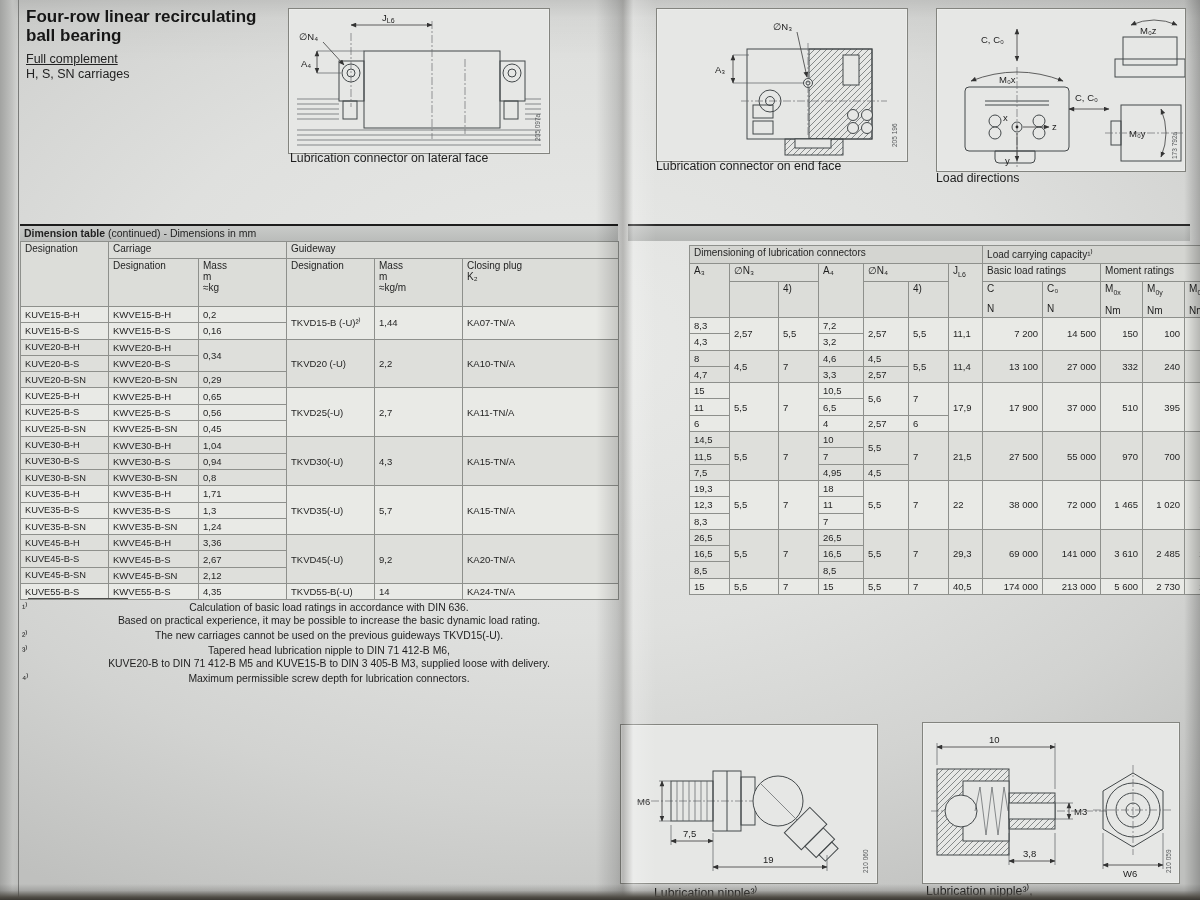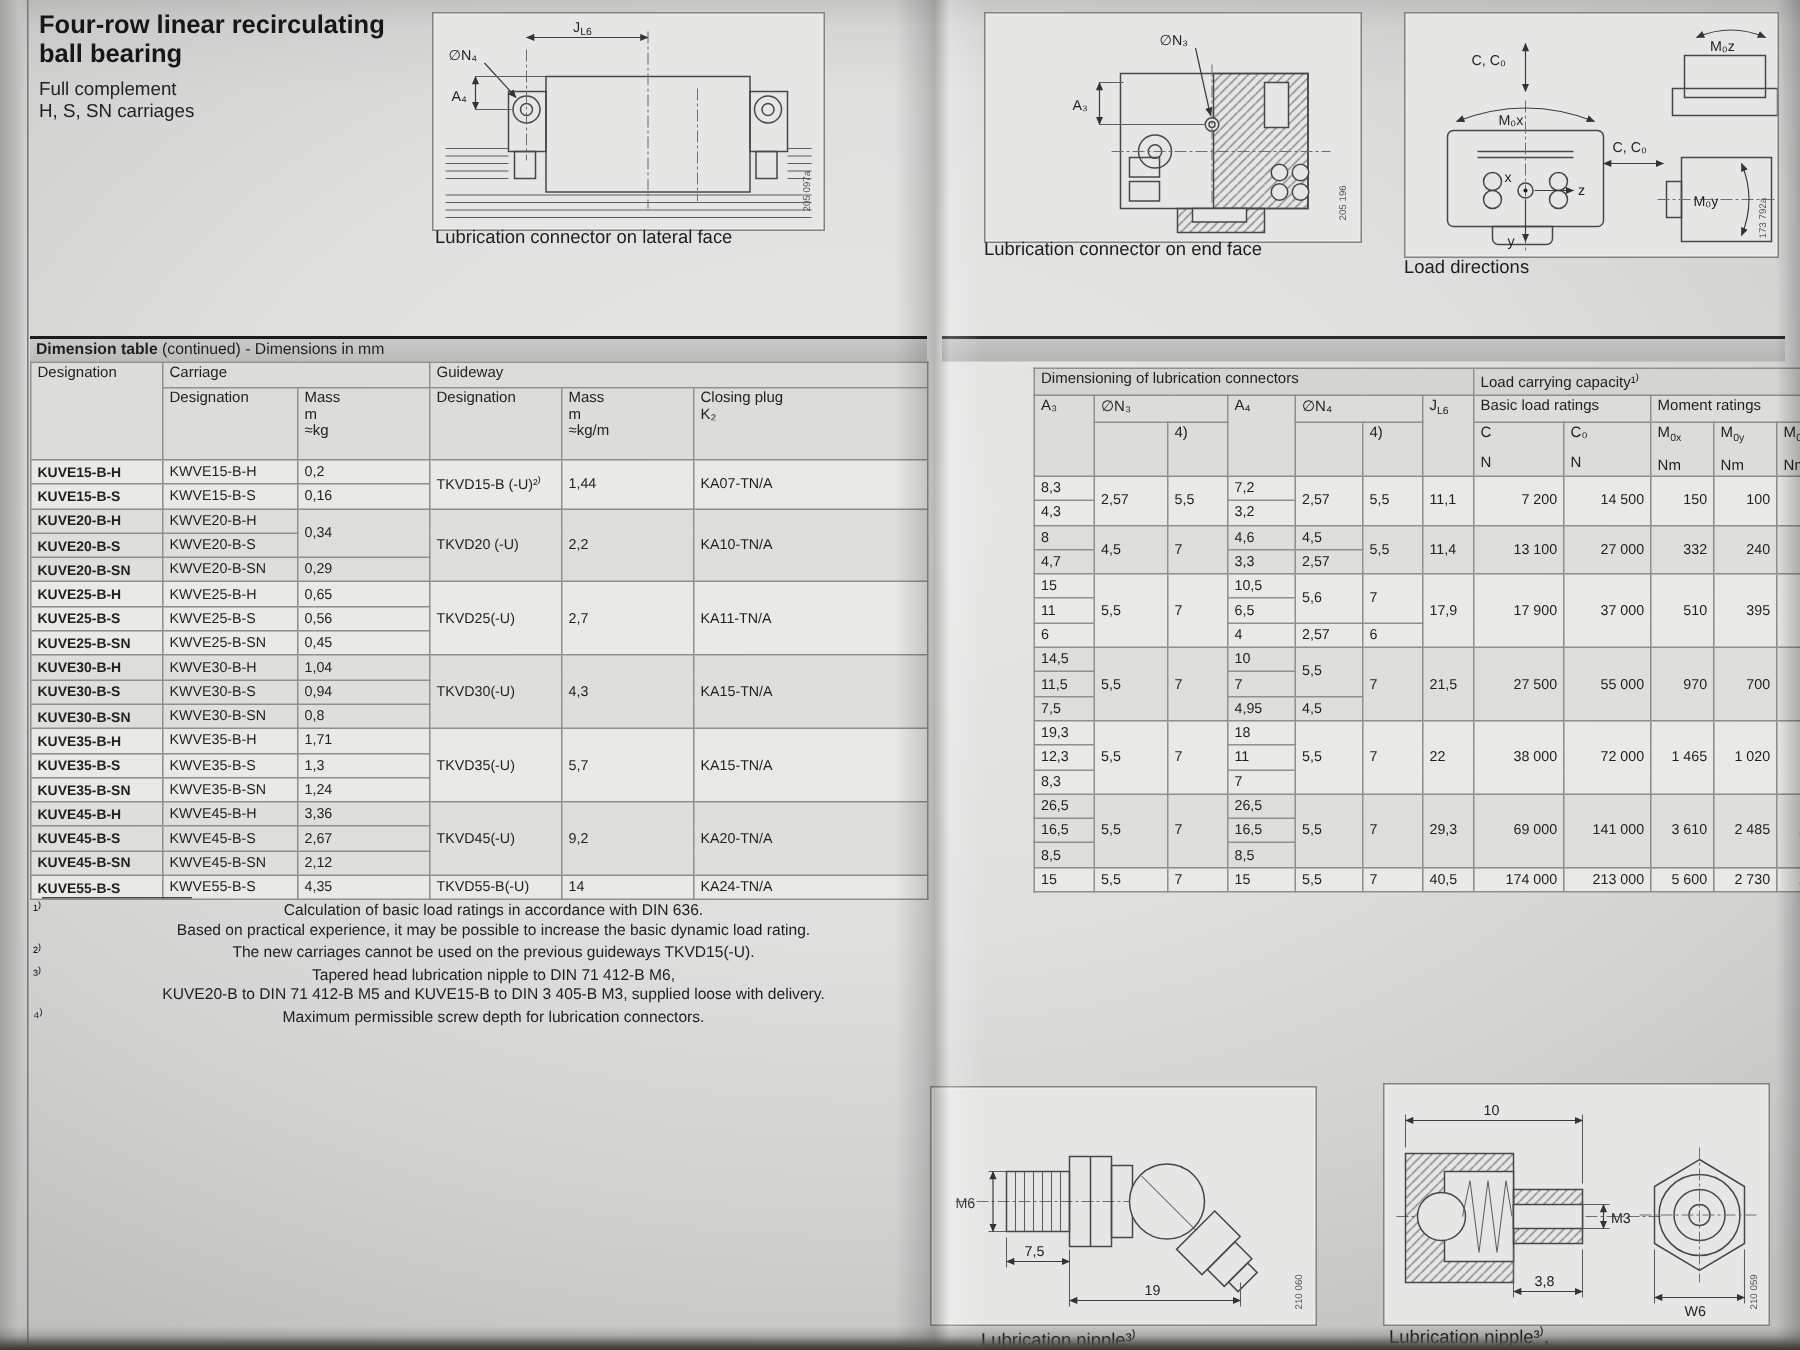--- a/index.html
+++ b/index.html
@@ -13,21 +13,21 @@
   .overlay{position:absolute;pointer-events:none;z-index:60;}
   .edge-left{left:0;top:0;width:18px;height:100%;background:linear-gradient(90deg,#a2a3a1 0%,#c2c3c1 70%,rgba(0,0,0,0) 100%);border-right:1px solid rgba(90,90,88,0.55);}
   .gutter{left:596px;top:0;width:60px;height:100%;background:linear-gradient(90deg,rgba(0,0,0,0) 0%,rgba(0,0,0,0.14) 35%,rgba(60,58,55,0.28) 45%,rgba(255,255,255,0.22) 62%,rgba(0,0,0,0) 100%);}
   .edge-right{right:0;top:0;width:16px;height:100%;background:linear-gradient(90deg,rgba(0,0,0,0) 0%,rgba(0,0,0,0.22) 100%);}
   .edge-bottom{left:0;top:884px;width:100%;height:16px;background:linear-gradient(180deg,rgba(0,0,0,0) 0%,rgba(40,38,34,0.18) 40%,#514e47 82%,#3b3934 100%);}
 
   
   .title{position:absolute;left:26px;top:7px;width:260px;}
   .t1{font-size:17px;font-weight:bold;line-height:19px;color:#161616;}
   .t2{font-size:12.5px;line-height:15px;color:#222;}
-  .t2.first{margin-top:7px;}
+  .t2.first{margin-top:7px;text-decoration:underline;}
 
   
   .figpanel{position:absolute;background:#e6e7e5;border:1px solid #83847f;box-shadow:0 0 0 1px rgba(255,255,255,0.25) inset;}
   .figcaption{position:absolute;font-size:12.3px;color:#1d1d1d;white-space:nowrap;}
   svg{display:block;}
   .ln{stroke:#43484a;stroke-width:1;fill:none;}
   .thin{stroke:#5a5f61;stroke-width:0.7;fill:none;}
   .cl{stroke:#6a6f71;stroke-width:0.7;fill:none;stroke-dasharray:8 2 2 2;}
   .dim{stroke:#3b3b3b;stroke-width:0.8;fill:none;}
   .svgt{font-family:"Liberation Sans",sans-serif;font-size:9.5px;fill:#222;}
@@ -51,21 +51,21 @@
   .tbl th{font-size:10px;vertical-align:top;background:#dcddd9;}
   .tbl td{font-size:9.5px;vertical-align:middle;}
   #left-table{left:20px;top:241px;width:598px;}
   #right-table{left:689px;top:245px;width:538px;}
   #left-table tr.h1 th{height:17px;}
   #left-table tr.h2 th{height:48px;}
   #right-table tr.band th{height:18px;background:#d4d5d1;}
   #right-table tr.h2 th{height:18px;}
   #right-table tr.h3 th{height:26px;}
   .tbl tbody td{height:16.3px;padding:0 4px;}
-  td.b{font-weight:bold;font-size:9.3px;}
+  td.b{font-weight:normal;font-size:9.3px;}
   td.num{text-align:right;padding-right:8px;}
   tr.ga td{background:#e9eae6;}
   tr.gb td{background:#dedfdb;}
   .unit{margin-top:9px;}
   sub{font-size:7px;}
 
   
   .footnotes{position:absolute;left:22px;top:601px;width:600px;}
   .fnrule{position:absolute;left:28px;top:598px;width:100px;height:1px;background:#4a4a48;}
   .fn{display:flex;margin-bottom:2px;font-size:10.4px;line-height:13px;color:#1e1e1e;}

